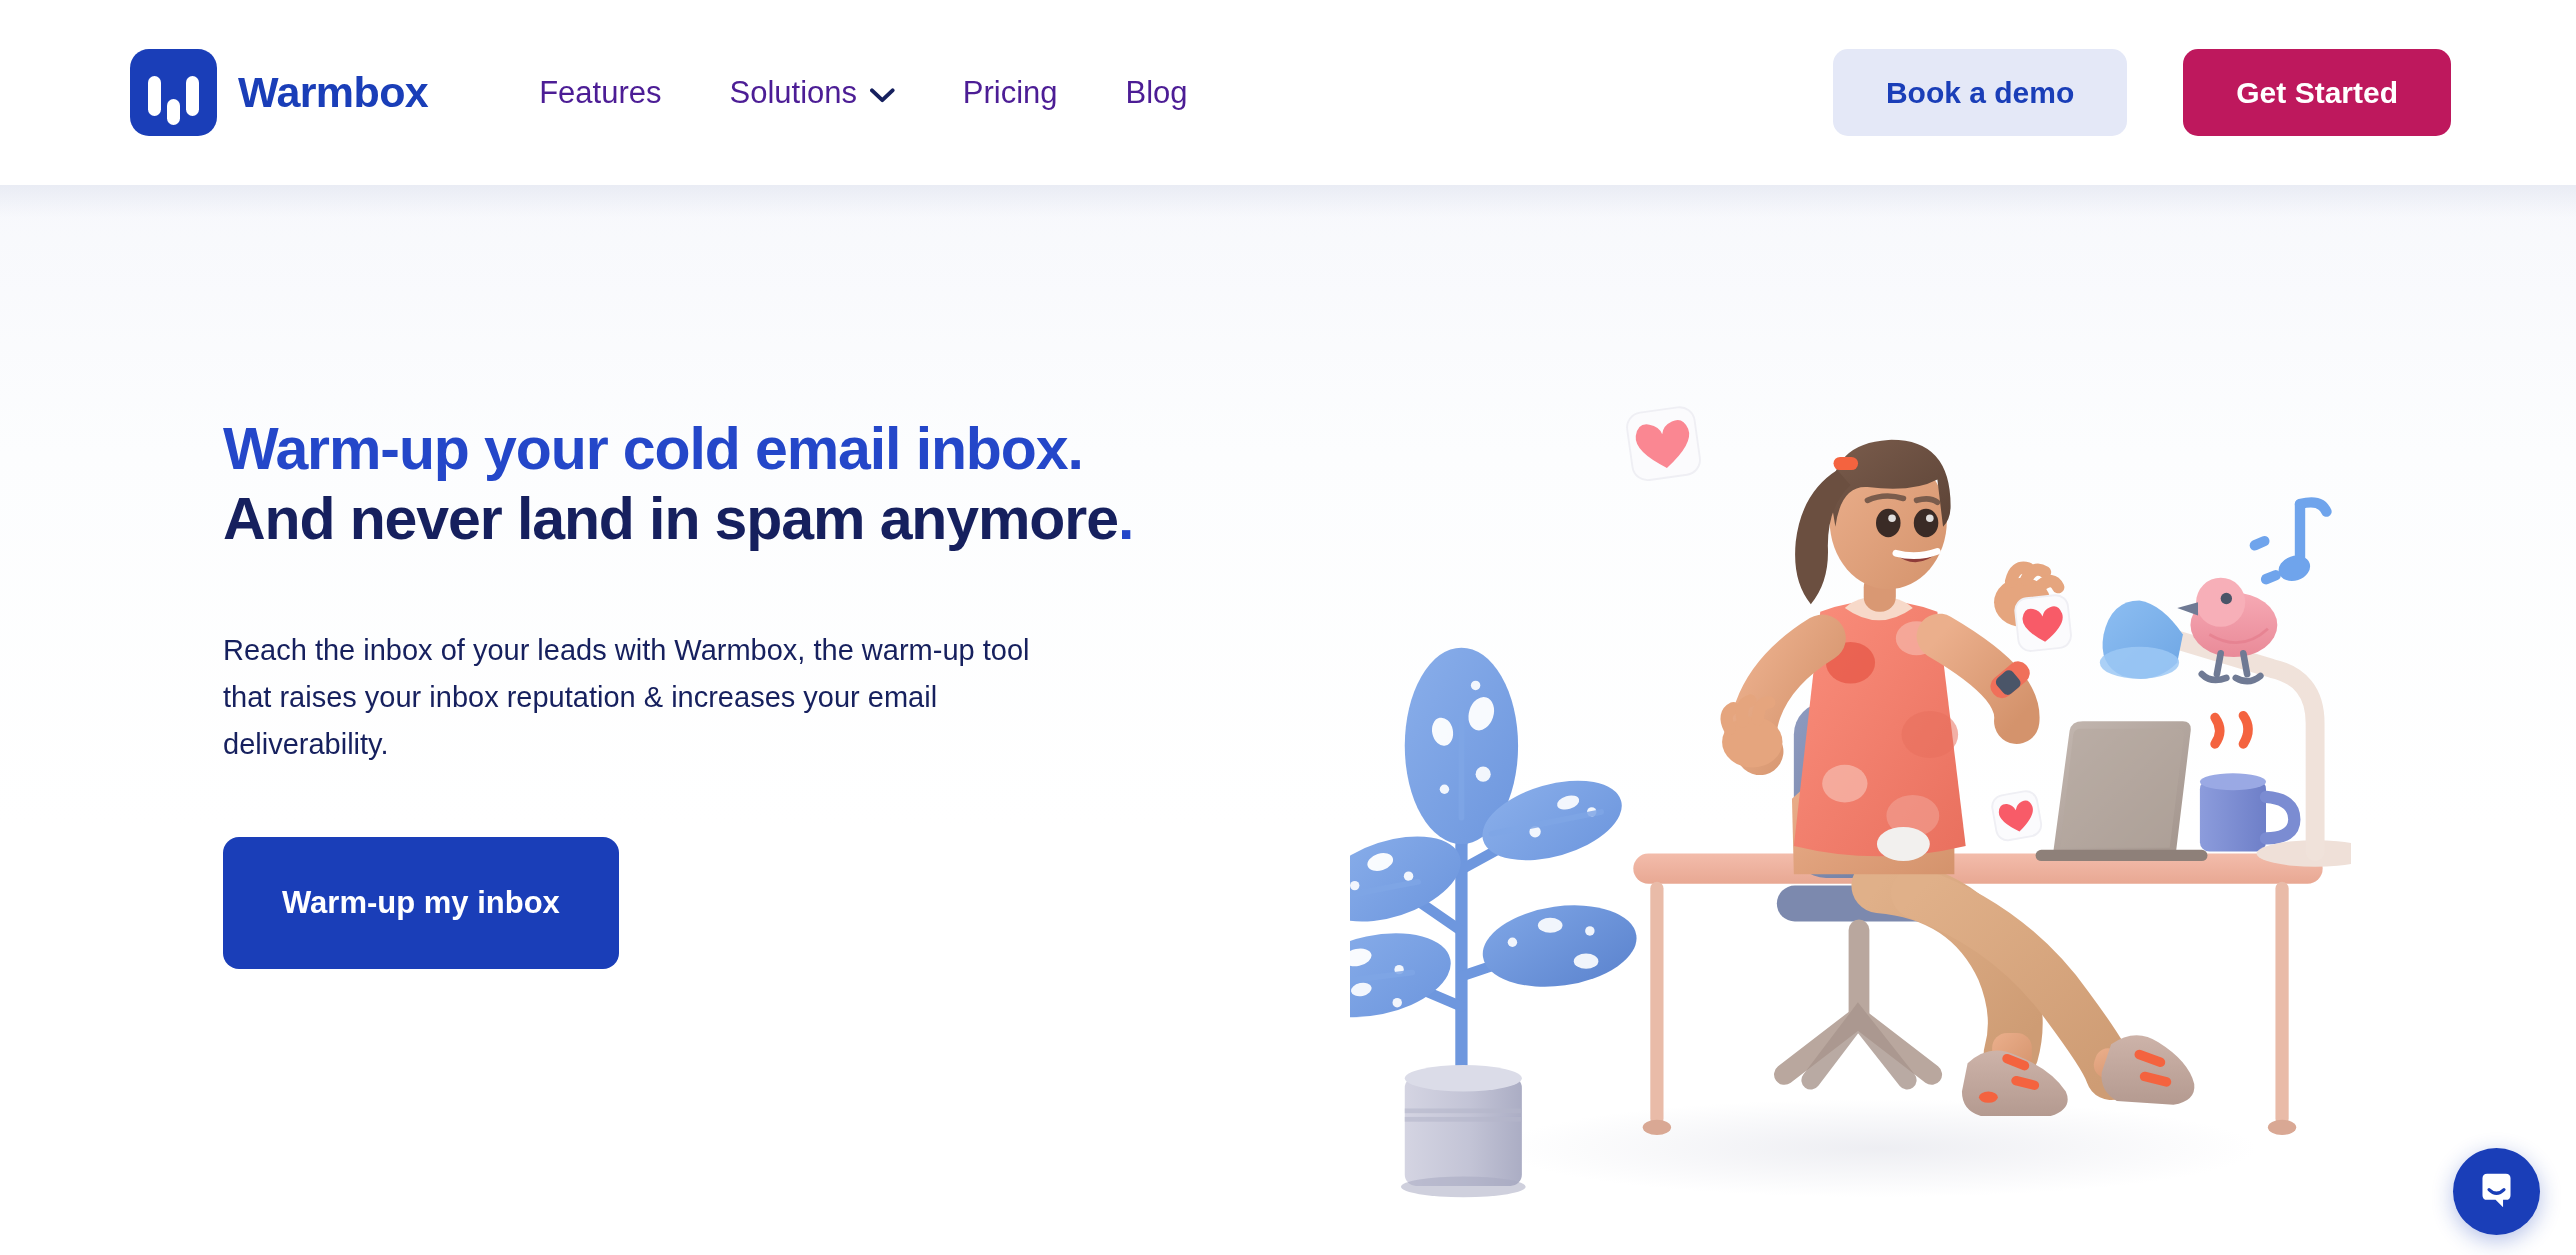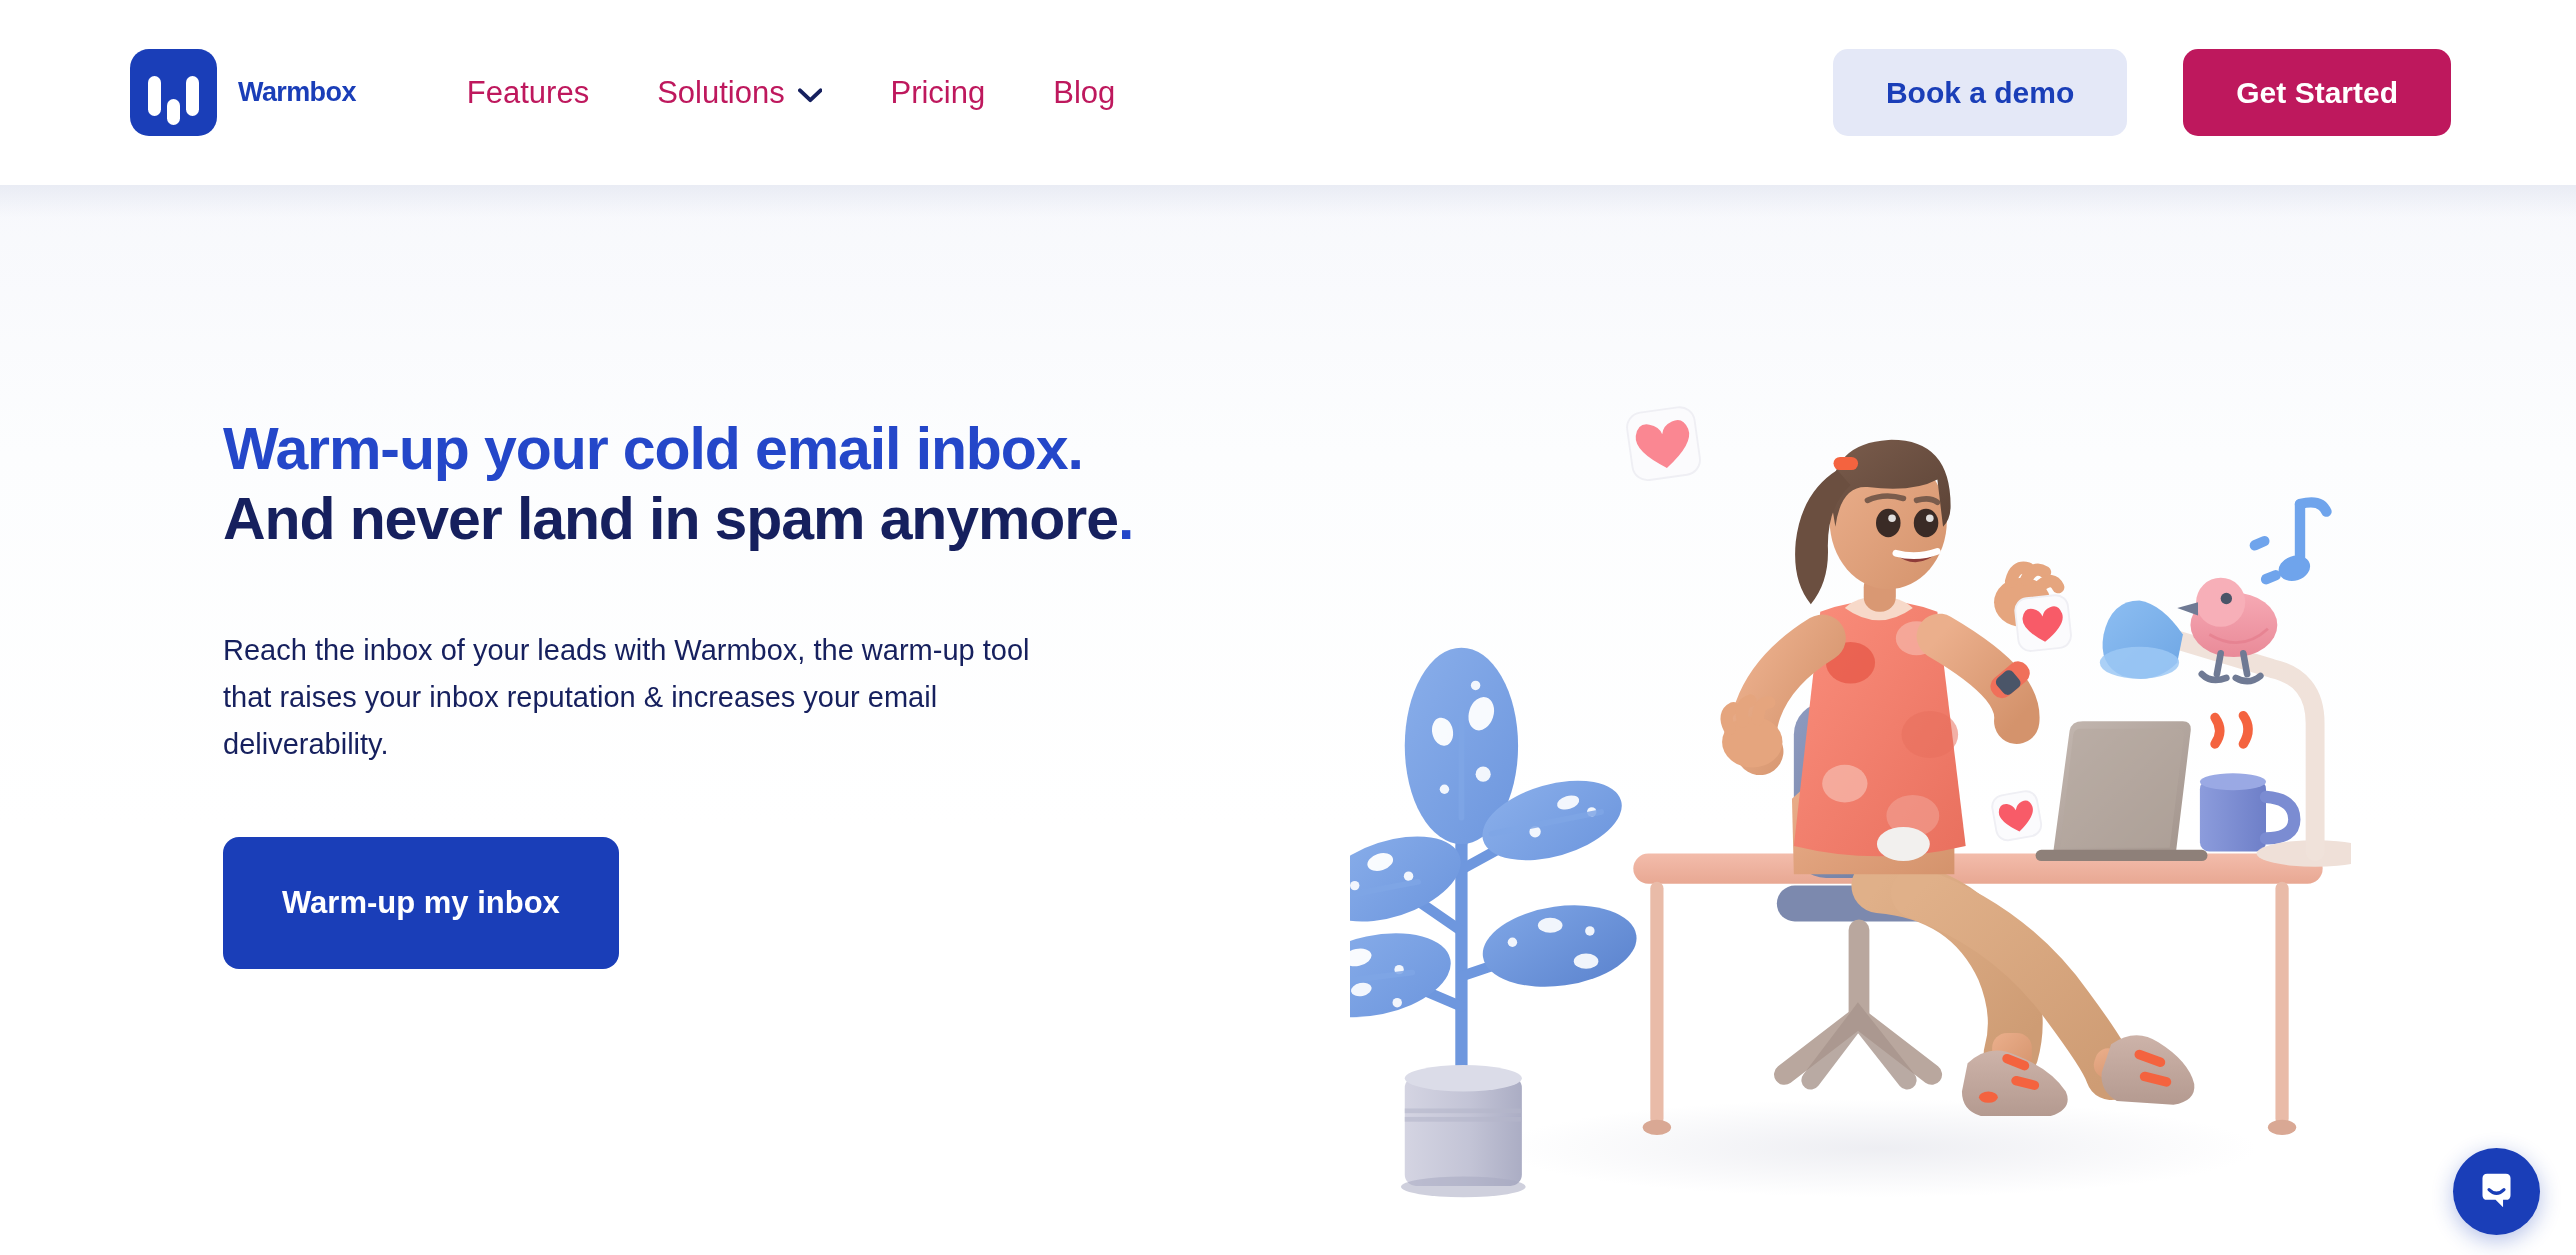--- a/index.html
+++ b/index.html
@@ -31,27 +31,27 @@
     background:#1A3EB8;
     display:flex; align-items:flex-end; justify-content:center;
     gap:6.6px; padding-bottom:20px;
     flex-shrink:0;
   }
   .bar { background:#ffffff; border-radius:38px; width:12.3px; }
   .bar-a { height:40px; }
   .bar-b { height:25.5px; margin-bottom:-8.5px; }
   .bar-c { height:40px; }
   .brand-name {
-    font-size:27px; font-weight:bold; color:#1A3EB8;
+    font-size:43px; font-weight:bold; color:#1A3EB8;
     letter-spacing:-0.6px;
   }
 
   .nav { display:flex; align-items:center; margin-left:77px; gap:0px; }
   .nav-item {
-    font-size:31px; color:#be185d;
+    font-size:31px; color:#4c1d95;
     padding:0 34px; cursor:pointer; white-space:nowrap;
     display:flex; align-items:center; gap:13.2px;
   }
   .chev { display:inline-block; }
 
   .header-actions {
     margin-left:auto; margin-right:125px;
     display:flex; align-items:center; gap:56px;
   }
   .btn {

